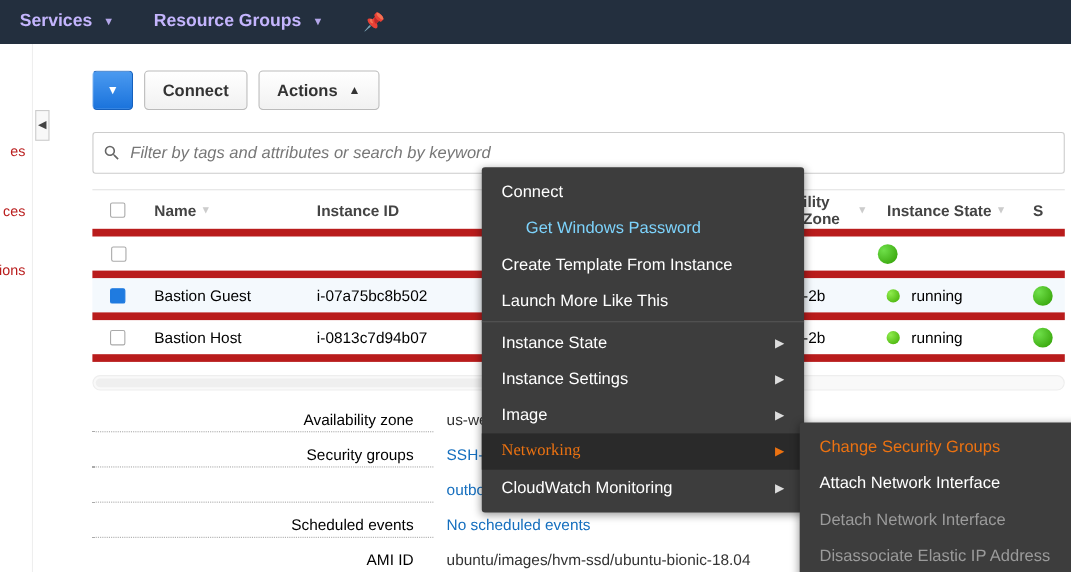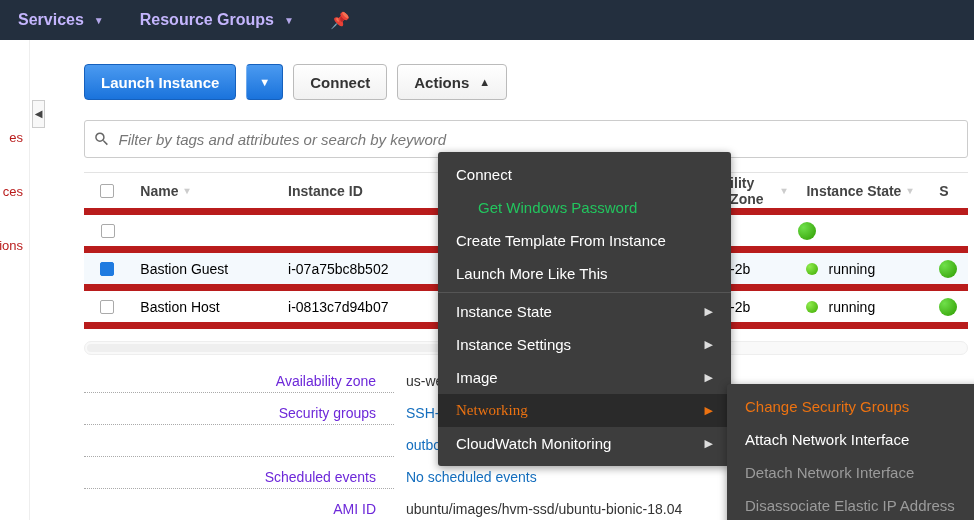--- a/index.html
+++ b/index.html
@@ -47,29 +47,29 @@
 
 .dot { width:12px; height:12px; border-radius:50%; margin-right:10px; }
 .dot.green { background:radial-gradient(circle at 30% 30%,#8fec4e,#3eaa00); }
 .status-pill { width:18px;height:18px;border-radius:50%;background:radial-gradient(circle at 30% 30%,#6fe04a,#2e9b00); }
 
 .scroll-footer { width:884px; height:14px; border:1px solid #eee; border-radius:7px; margin-top:12px; background:#f9f9f9; position:relative; }
 .scroll-footer .thumb { position:absolute; height:8px; top:2px; left:2px; right:320px; border-radius:4px; background:#efefef; }
 
 .details { margin-top:12px; width:884px; }
 .drow { display:flex; padding:6px 0; }
-.dlabel { width:310px; text-align:right; padding-right:18px; color:#6d28d9; border-bottom:1px dotted #aaa; height:20px; }
+.dlabel { width:310px; text-align:right; padding-right:18px; color:#000000; border-bottom:1px dotted #aaa; height:20px; }
 .dval { color:#146ebe; padding-left:12px; }
 .dval.plain { color:#333; }
 .dot-link { color:#146ebe; cursor:pointer; }
 
 
 .menu { position:absolute; top:112px; left:408px; width:293px; background:#3d3d3d; color:#fff; border-radius:3px; box-shadow:0 2px 8px rgba(0,0,0,.4); padding:6px 0; z-index:10; }
 .menu .item { padding:8px 18px; font-size:15px; display:flex; justify-content:space-between; align-items:center; cursor:pointer; }
-.menu .item.disabled { color:#22c55e; cursor:default;padding-left:40px; }
+.menu .item.disabled { color:#7dd3fc; cursor:default;padding-left:40px; }
 .menu .item.hover { background:#2a2a2a; color:#ec7211;font-family:Liberation Serif, serif; }
 .menu .sep { height:1px; background:#555; margin:2px 0; }
 .menu .arrow { font-size:11px; color:#ddd; }
 
 .submenu { position:absolute; top:344px; left:697px; width:275px; background:#3d3d3d; color:#fff; border-radius:3px; box-shadow:0 2px 8px rgba(0,0,0,.4); padding:6px 0; z-index:11; }
 .submenu .item { padding:8px 18px; font-size:15px; cursor:pointer; }
 .submenu .item.hover { color:#ec7211; }
 .submenu .item.disabled { color:#9b9b9b; }
 </style>
 </head>
@@ -90,23 +90,20 @@
 <div class="page">
   <div class="left-rail">
     <div>es</div>
     <div>ces</div>
     <div>tions</div>
   </div>
   <div class="collapse-tab">◀</div>
 
   <div class="main">
     <div class="toolbar">
-      <button class="btn primary">
-        <span>Launch Instance</span>
-      </button>
       <button class="btn primary split">
         <span style="font-size:11px">▼</span>
       </button>
       <button class="btn">
         <span>Connect</span>
       </button>
       <button class="btn">
         <span>Actions</span>
         <span class="caret">▲</span>
       </button>

